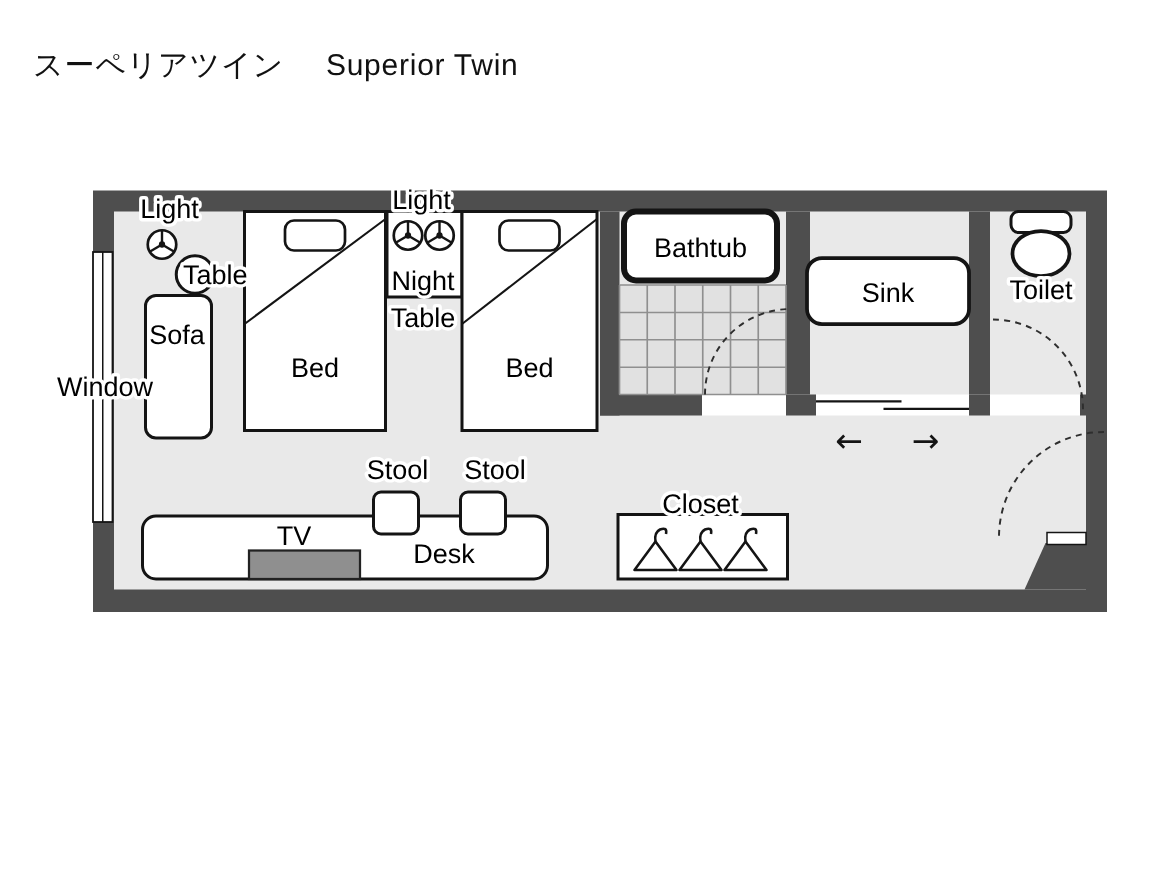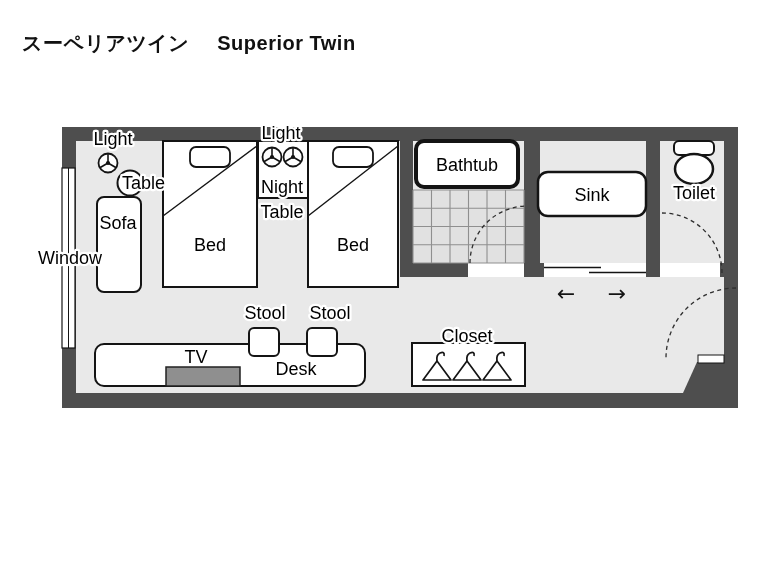--- a/index.html
+++ b/index.html
@@ -1,18 +1,18 @@
 <!DOCTYPE html>
 <html style="--wall: #4e4e4e; --floor: #e9e9e9; --tile-fill: #e1e1e1; --tile-line: #8f8f8f; --outline: #141414; --tv-fill: #8f8f8f; --text: #000000; --label-halo: #ffffff;"><head>
 <meta charset="utf-8">
 <style>
   html,body{margin:0;padding:0;background:#fff;}
   .page{position:relative;width:780px;height:585px;background:#fff;overflow:hidden;
         font-family:"Liberation Sans",sans-serif;}
-  .title-row{position:absolute;left:22px;top:30px;font-size:20px;font-weight:700;color:#111;
+  .title-row{position:absolute;left:22px;top:30px;font-size:20px;font-weight:400;color:#111;
              letter-spacing:.5px;}
   .title-row .en{margin-left:28px;}
   svg.plan{position:absolute;left:0;top:0;width:780px;height:585px;}
   .wall{fill:var(--wall,#4e4e4e);}
   .floor{fill:var(--floor,#e9e9e9);}
   .opening{fill:#fff;}
   .fix{fill:#fff;stroke:var(--outline,#141414);}
   .tilebg{fill:var(--tile-fill,#e1e1e1);}
   .tilegrid{stroke:var(--tile-line,#8f8f8f);stroke-width:1.1;fill:none;}
   .dash{fill:none;stroke:#2e2e2e;stroke-width:1.3;stroke-dasharray:4 3.5;}

